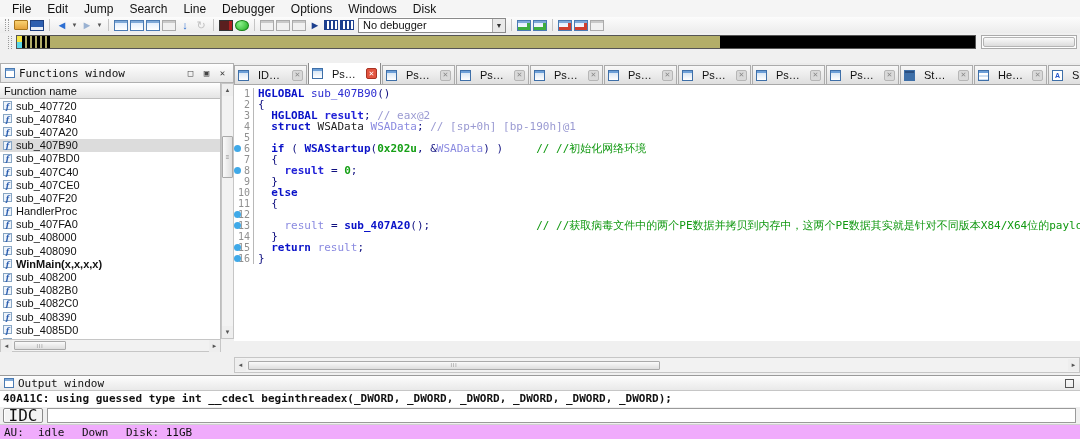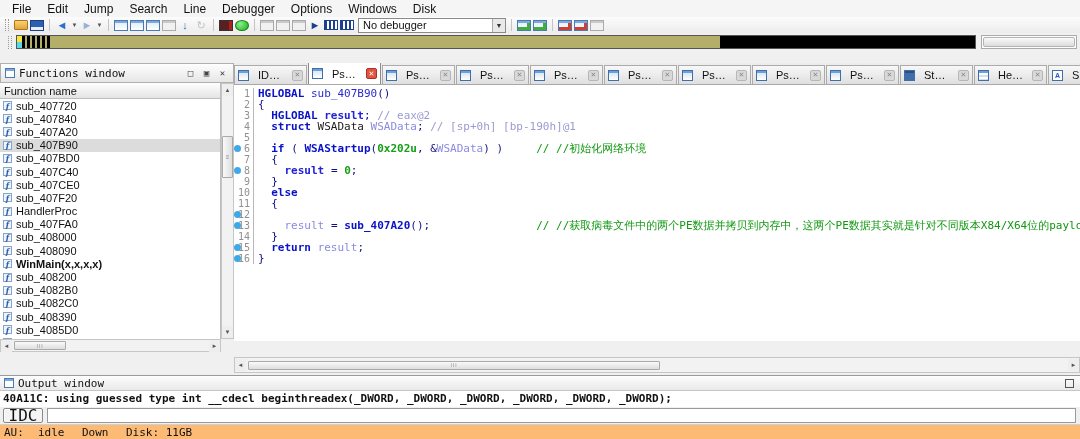--- a/index.html
+++ b/index.html
@@ -127,21 +127,21 @@
             padding:0 6px 0 4px;font-family:"DejaVu Sans Mono",monospace;font-size:11px;}
   .ow-box{margin-left:auto;width:9px;height:9px;border:1px solid #555;}
   .ow-log{left:0;top:391px;width:1080px;height:16px;background:#fff;overflow:hidden;white-space:nowrap;
           font-family:"DejaVu Sans Mono",monospace;font-size:11px;font-weight:bold;padding:1px 0 0 3px;}
   .ow-cli{left:0;top:407px;width:1080px;height:17px;background:#f0f0f0;display:flex;align-items:center;gap:4px;padding-left:3px;}
   .idc-btn{width:40px;height:15px;background:#f4f4f4;border:1px solid #8a8a8a;border-radius:2px;
            font-family:"DejaVu Sans Mono",monospace;font-size:16px;display:flex;align-items:center;justify-content:center;
            box-shadow:inset 1px 1px 0 #fff;}
   .cli-input{flex:1;height:15px;margin-right:4px;background:#fff;border:1px solid #9a9a9a;
              font-family:"DejaVu Sans Mono",monospace;font-size:11px;padding:0 2px;}
-  .statusbar{left:0;top:424px;width:1080px;height:15px;background:#fdba74;border-top:1px solid #d0d0d0;
+  .statusbar{left:0;top:424px;width:1080px;height:15px;background:#f0abfc;border-top:1px solid #d0d0d0;
              font-family:"DejaVu Sans Mono",monospace;font-size:11px;}
   .statusbar span{position:absolute;top:1px;}
 </style>
 </head>
 <body>
 
 <div id="app">
 
   <div class="abs menubar">
       <div class="menu-item">File</div>

